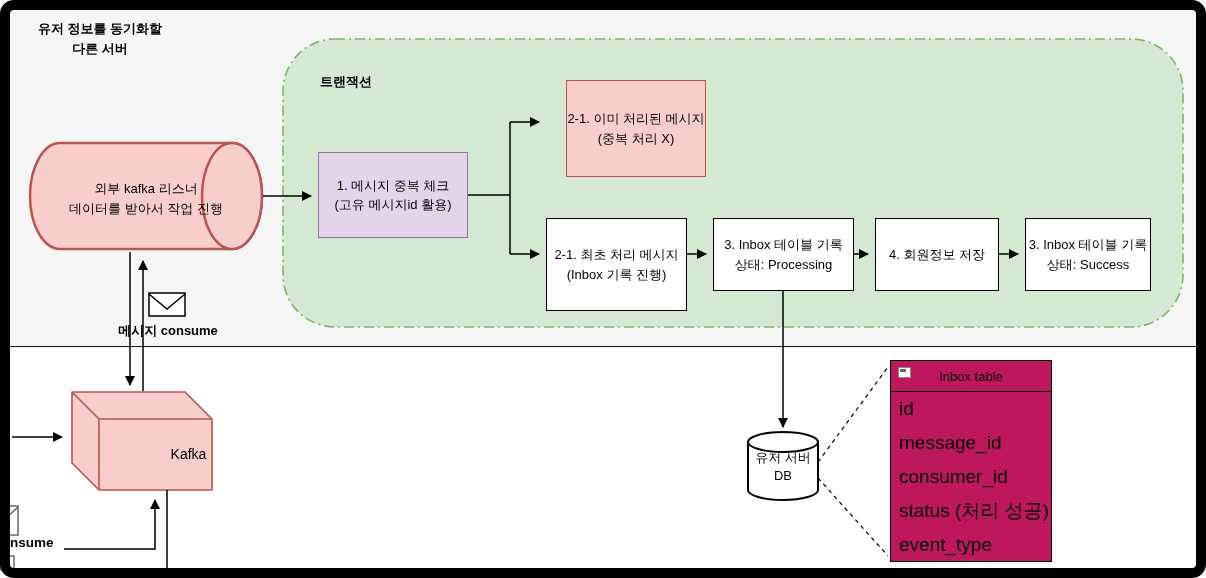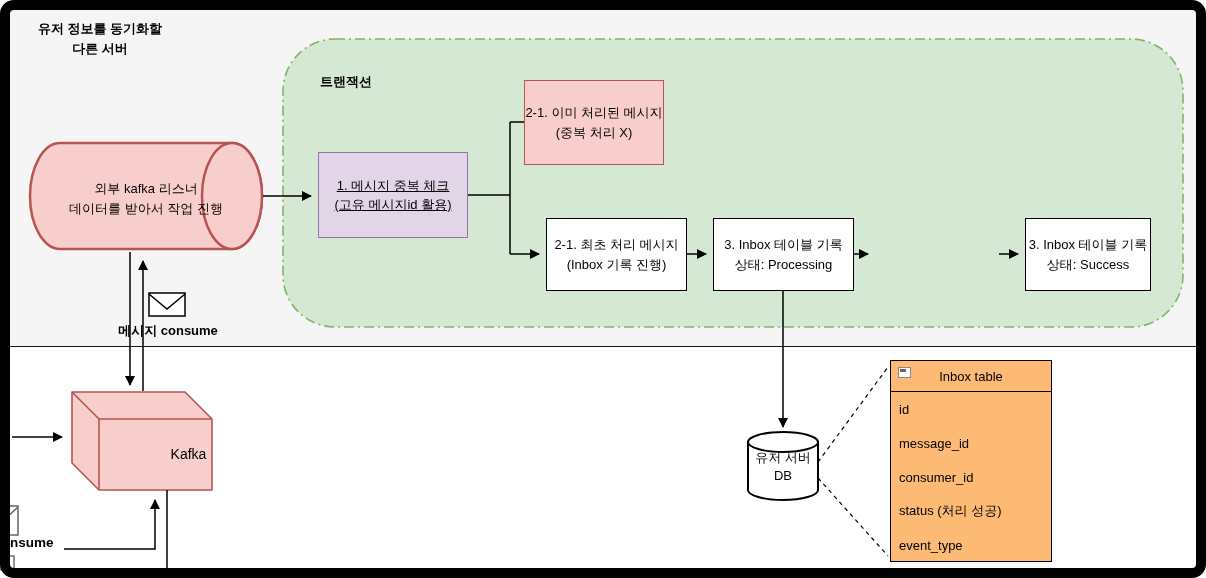--- a/index.html
+++ b/index.html
@@ -14,27 +14,27 @@
   .box{position:absolute;display:flex;align-items:center;justify-content:center;
     text-align:center;font-size:13px;line-height:1.5;white-space:pre-line;
     z-index:20;box-sizing:border-box;}
   .box.purple{background:#e1d5e7;border:1.5px solid #9673a6;}
   .box.pink{background:#f8cecc;border:1.5px solid #b85450;}
   .box.white{background:#ffffff;border:1.5px solid #000;}
   .lbl{position:absolute;z-index:20;white-space:pre-line;font-size:13px;line-height:1.55;}
   .lbl.bold{font-weight:bold;}
   .lbl.center{text-align:center;}
   .table{position:absolute;left:890px;top:360px;width:162px;height:202px;
-    background:#fdba74;border:1.5px solid #000;z-index:20;box-sizing:border-box;}
+    background:#be185d;border:1.5px solid #000;z-index:20;box-sizing:border-box;}
   .table-header{position:relative;height:31px;border-bottom:1.3px solid #000;
     display:flex;align-items:center;justify-content:center;font-size:13px;box-sizing:border-box;}
   .table-icon{position:absolute;left:7px;top:6px;width:13px;height:11px;
     border:1px solid #888;background:#fff;box-sizing:border-box;}
   .table-icon::after{content:"";position:absolute;left:1px;top:1px;width:6px;height:3px;background:#666;}
-  .trow{height:34px;display:flex;align-items:center;padding-left:8px;font-size:13px;}
+  .trow{height:34px;display:flex;align-items:center;padding-left:8px;font-size:19px;}
   .kafka-lbl{position:absolute;left:99px;top:417px;width:113px;height:73px;
     display:flex;align-items:center;justify-content:center;font-size:14px;z-index:20;margin-left:33px;}
 </style>
 </head>
 <body>
 
 <div class="stage">
 
   <div class="top-bg"></div>
 
@@ -74,32 +74,33 @@
     <line x1="130" y1="252" x2="130" y2="385" stroke="#000" stroke-width="1.5" marker-end="url(#ah)"></line>
     <line x1="143" y1="391" x2="143" y2="261" stroke="#000" stroke-width="1.5" marker-end="url(#ah)"></line>
     <line x1="12" y1="437" x2="62" y2="437" stroke="#000" stroke-width="1.5" marker-end="url(#ah)"></line>
     <path d="M64,549 L155,549 L155,500" fill="none" stroke="#000" stroke-width="1.5" marker-end="url(#ah)"></path>
     <line x1="167" y1="490" x2="167" y2="572" stroke="#000" stroke-width="1.5"></line>
 
     <line x1="818" y1="462" x2="888" y2="367" stroke="#000" stroke-width="1.2" stroke-dasharray="4 4"></line>
     <line x1="818" y1="478" x2="888" y2="556" stroke="#000" stroke-width="1.2" stroke-dasharray="4 4"></line>
   </svg>
 
-  <div class="box purple" style="left:318px;top:152px;width:150px;height:86px;text-decoration:underline;">1. 메시지 중복 체크
+  <div class="box purple" style="left:318px;top:152px;width:150px;height:86px;">1. 메시지 중복 체크
 (고유 메시지id 활용)</div>
 
-  <div class="box pink" style="left:524px;top:80px;width:140px;height:85px;">2-1. 이미 처리된 메시지
+  <div class="box pink" style="left:566px;top:80px;width:140px;height:97px;">2-1. 이미 처리된 메시지
 (중복 처리 X)</div>
 
-  <div class="box white" style="left:546px;top:218px;width:141px;height:73px;">2-1. 최초 처리 메시지
+  <div class="box white" style="left:546px;top:218px;width:141px;height:93px;">2-1. 최초 처리 메시지
 (Inbox 기록 진행)</div>
 
   <div class="box white" style="left:713px;top:218px;width:141px;height:73px;">3. Inbox 테이블 기록
 상태: Processing</div>
 
+  <div class="box white" style="left:875px;top:218px;width:124px;height:73px;">4. 회원정보 저장</div>
 
   <div class="box white" style="left:1025px;top:218px;width:126px;height:73px;">3. Inbox 테이블 기록
 상태: Success</div>
 
   <div class="lbl bold center" style="left:25px;top:19px;width:150px;">유저 정보를 동기화할
 다른 서버</div>
 
   <div class="lbl center" style="left:36px;top:179px;width:220px;">외부 kafka 리스너
 데이터를 받아서 작업 진행</div>
 

